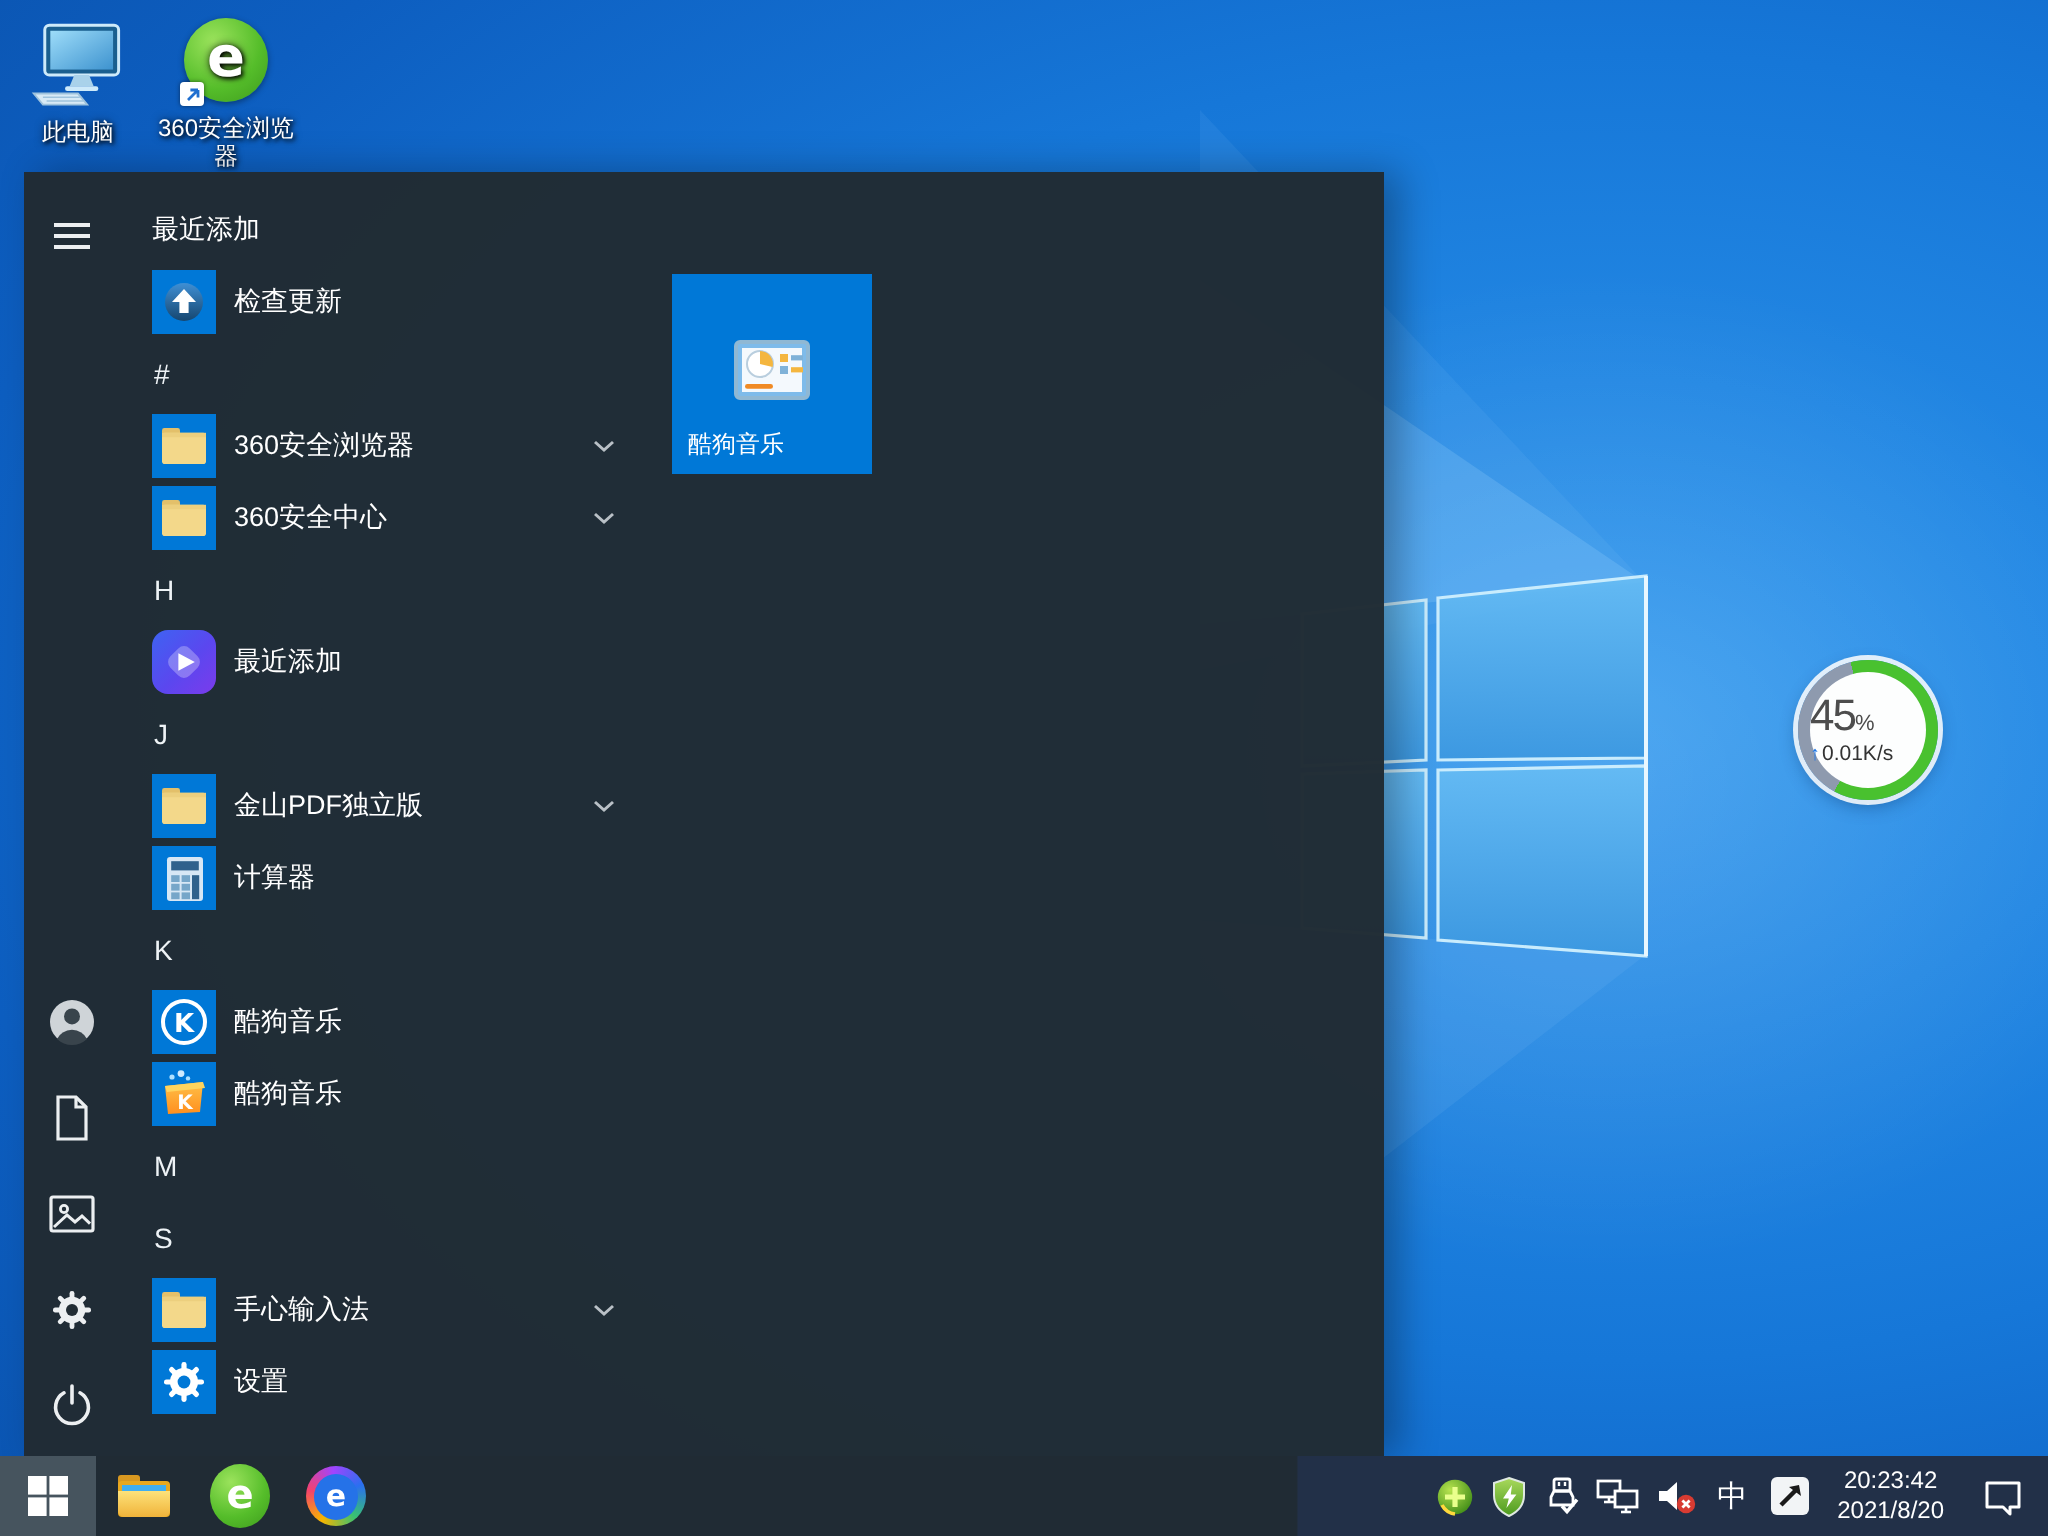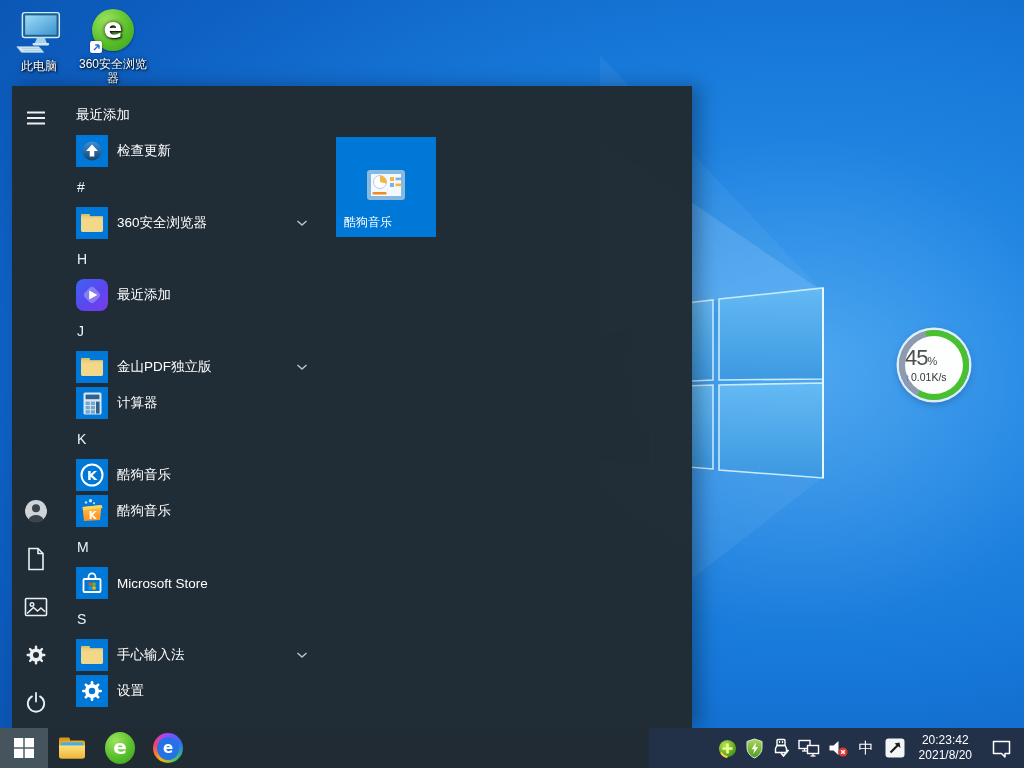--- a/index.html
+++ b/index.html
@@ -252,20 +252,35 @@
      <rect x="1" y="3.4" width="22" height="2.2" fill="#eccf7e"></rect>
             </svg>
           </div>
       <span class="label">360安全浏览器</span>
       <span class="chev">
         <svg width="12" height="8" viewBox="0 0 12 8">
               <polyline points="1.5,2 6,6 10.5,2" fill="none" stroke="#b9c0c6" stroke-width="1.5"></polyline>
             </svg>
           </span>
         </div>
+        <div class="app-row">
+          <div class="tile-icon">
+            <svg width="24" height="20" viewBox="0 0 24 20">
+     <rect x="1" y="1" width="9" height="5" rx="1.2" fill="#e3c06a"></rect>
+     <rect x="1" y="3.4" width="22" height="15.6" rx="1.4" fill="#f3d88a"></rect>
+     <rect x="1" y="3.4" width="22" height="2.2" fill="#eccf7e"></rect>
+            </svg>
+          </div>
+      <span class="label">360安全中心</span>
+      <span class="chev">
+        <svg width="12" height="8" viewBox="0 0 12 8">
+              <polyline points="1.5,2 6,6 10.5,2" fill="none" stroke="#b9c0c6" stroke-width="1.5"></polyline>
+            </svg>
+          </span>
+        </div>
         <div class="section-row">
           <span>H</span>
         </div>
         <div class="app-row">
           <div class="tile-icon no-bg">
             <div style="width:32px;height:32px;border-radius:8px;background:linear-gradient(135deg,#3e63f2,#5b47ef 55%,#7b3bec);display:flex;align-items:center;justify-content:center">
      <svg width="22" height="22" viewBox="0 0 22 22">
        <rect x="4.2" y="4.2" width="13.6" height="13.6" rx="4" transform="rotate(45 11 11)" fill="rgba(255,255,255,.28)"></rect>
        <polygon points="8.2,6.6 16.4,11 8.2,15.4" fill="#fff"></polygon>
               </svg>
@@ -334,33 +349,20 @@
      <path d="M3.5,9 L22.5,7 L21,22 L5,23 Z" fill="url(#gBox)"></path>
      <path d="M3.5,9 L22.5,7 L23.5,10 L4.5,12 Z" fill="#ffd45e"></path>
      <text x="13.5" y="20.5" text-anchor="middle" font-family="DejaVu Sans" font-weight="bold" font-size="10" fill="#fff">K</text>
             </svg>
           </div>
       <span class="label">酷狗音乐</span>
       </div>
         <div class="section-row">
           <span>M</span>
         </div>
-        <div class="app-row">
-          <div class="tile-icon">
-            <svg width="26" height="26" viewBox="0 0 26 26">
-     <path d="M9.5,9 v-2.2 a3.5,3.5 0 0 1 7,0 V9" fill="none" stroke="#fff" stroke-width="1.7"></path>
-     <rect x="4.5" y="9" width="17" height="13" rx="1" fill="none" stroke="#fff" stroke-width="1.8"></rect>
-     <rect x="9.6" y="12.6" width="3.2" height="3.2" fill="#f25022"></rect>
-              <rect x="13.4" y="12.6" width="3.2" height="3.2" fill="#7fba00"></rect>
-     <rect x="9.6" y="16.4" width="3.2" height="3.2" fill="#00a4ef"></rect>
-              <rect x="13.4" y="16.4" width="3.2" height="3.2" fill="#ffb900"></rect>
-            </svg>
-          </div>
-      <span class="label">Microsoft Store</span>
-      </div>
         <div class="section-row">
           <span>S</span>
         </div>
         <div class="app-row">
           <div class="tile-icon">
             <svg width="24" height="20" viewBox="0 0 24 20">
      <rect x="1" y="1" width="9" height="5" rx="1.2" fill="#e3c06a"></rect>
      <rect x="1" y="3.4" width="22" height="15.6" rx="1.4" fill="#f3d88a"></rect>
      <rect x="1" y="3.4" width="22" height="2.2" fill="#eccf7e"></rect>
             </svg>

